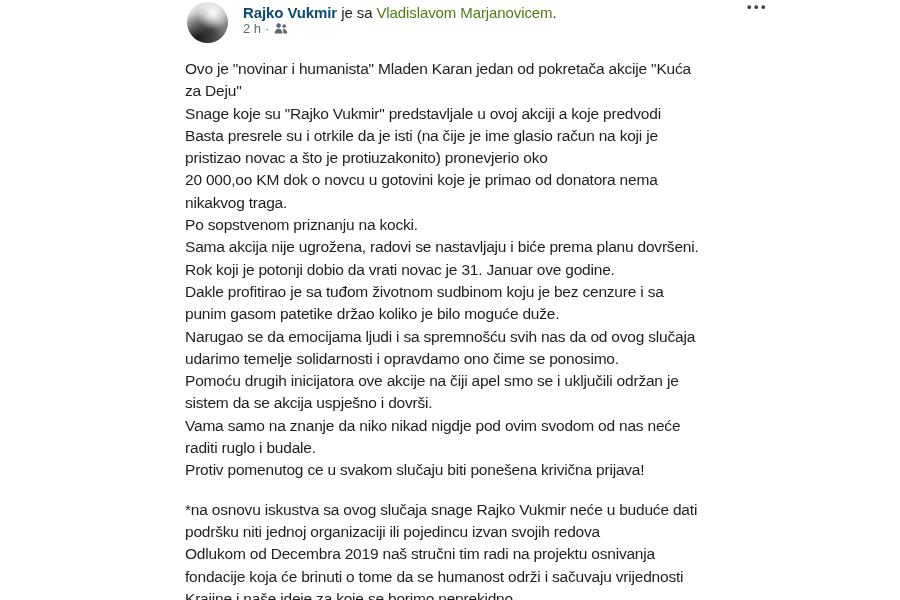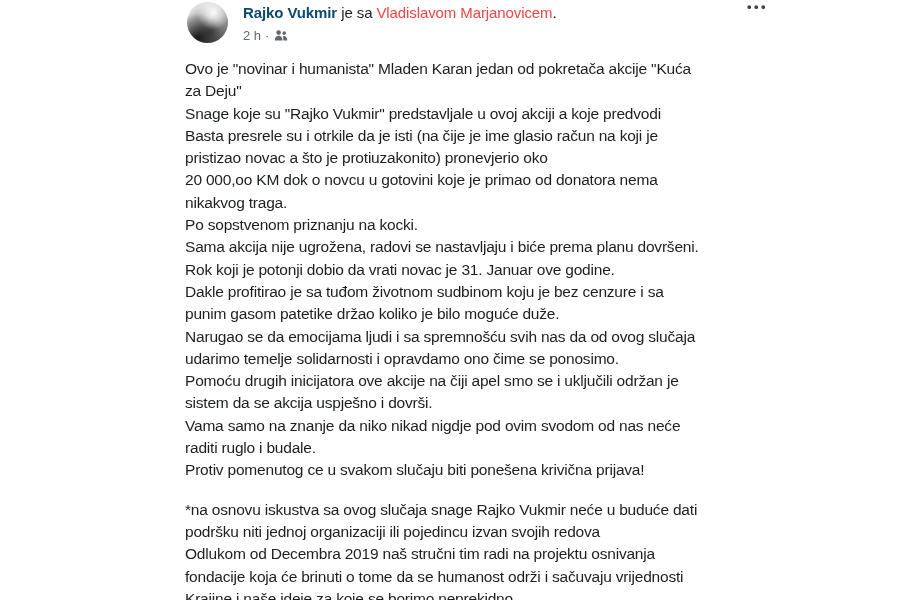--- a/index.html
+++ b/index.html
@@ -42,26 +42,25 @@
     white-space: nowrap;
   }
   .author-link {
     font-weight: 700;
     color: #0c4a6e;
     text-decoration: none;
     cursor: pointer;
   }
   .tagged-link {
     font-weight: 400;
-    color: #ef4444;
+    color: #4d7c0f;
     text-decoration: none;
     cursor: pointer;
   }
   .meta-line {
-    margin-top: 7px;
     display: flex;
     align-items: center;
     gap: 4px;
     font-size: 13px;
     color: #616770;
   }
   .timestamp { cursor: pointer; }
   .friends-icon-wrap {
     display: inline-flex;
     align-items: center;

